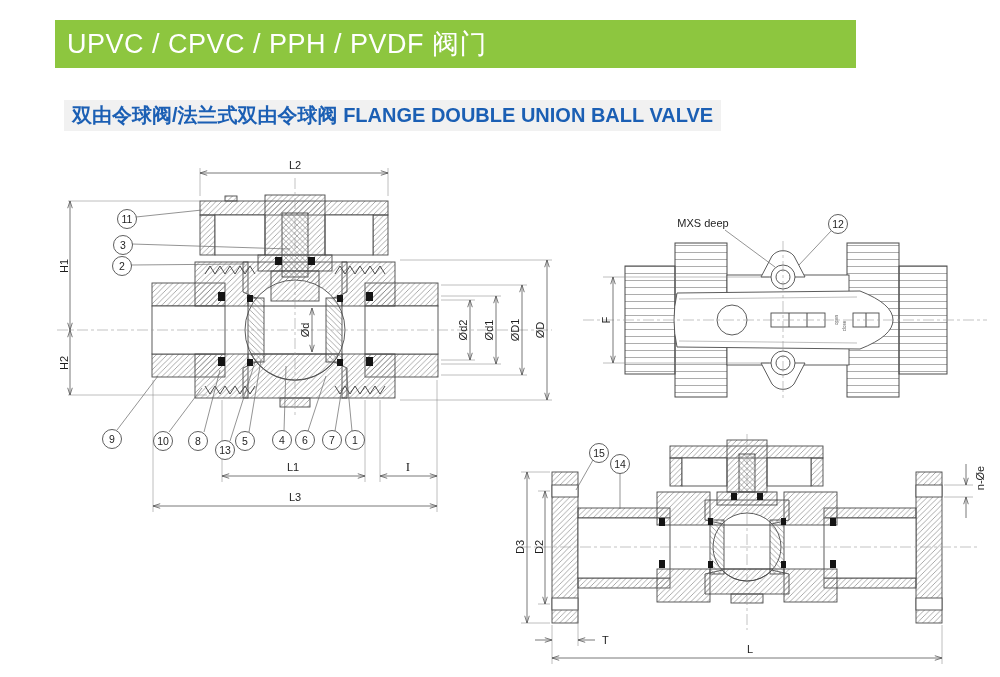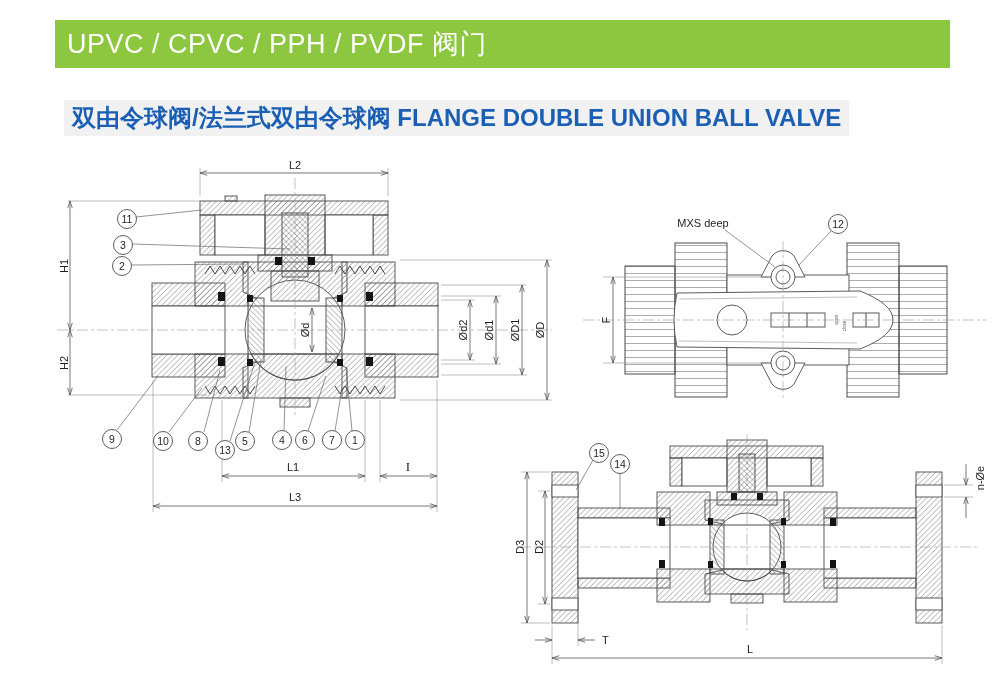--- a/index.html
+++ b/index.html
@@ -1,22 +1,22 @@
 <!DOCTYPE html>
 <html><head>
 <meta charset="utf-8">
 <style>
   html,body{margin:0;padding:0;background:#ffffff;}
   .page{position:relative;width:1000px;height:677px;background:#fff;overflow:hidden;
         font-family:"Liberation Sans",sans-serif;}
-  .header-bar{position:absolute;left:55px;top:20px;width:895px;height:48px;background:#8dc63f;}
+  .header-bar{position:absolute;left:55px;top:20px;width:801px;height:48px;background:#8dc63f;}
   .header-bar span{display:block;padding-left:12px;line-height:48px;font-size:27px;color:#ffffff;
         letter-spacing:0.5px;}
   .subtitle{position:absolute;left:64px;top:100px;padding:2px 8px;background:#f1f1f1;
-        font-size:24px;font-weight:bold;color:#1b5fb4;white-space:nowrap;}
+        font-size:20px;font-weight:bold;color:#1b5fb4;white-space:nowrap;}
   .view{position:absolute;}
   svg text{font-family:"Liberation Sans",sans-serif;font-size:11px;fill:#1e1e1e;}
   .dim-t{text-anchor:middle;}
   .co-t{font-size:10.5px;text-anchor:middle;}
   .serif-t{font-family:"Liberation Serif",serif;font-size:13px;text-anchor:middle;}
   .tiny-t{font-size:4.5px;fill:#555;text-anchor:middle;}
   .mhA{fill:url(#m-hA);stroke:#4a4a4a;stroke-width:0.9;}
   .mhB{fill:url(#m-hB);stroke:#4a4a4a;stroke-width:0.9;}
   .fhA{fill:url(#f-hA);stroke:#4a4a4a;stroke-width:0.9;}
   .fhB{fill:url(#f-hB);stroke:#4a4a4a;stroke-width:0.9;}

